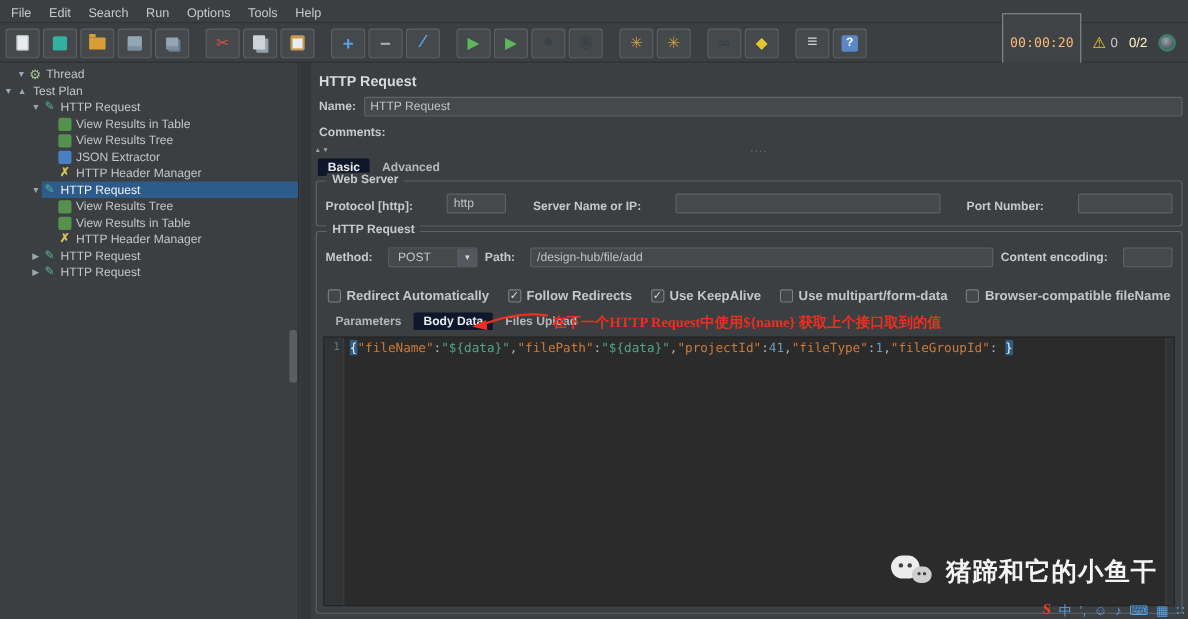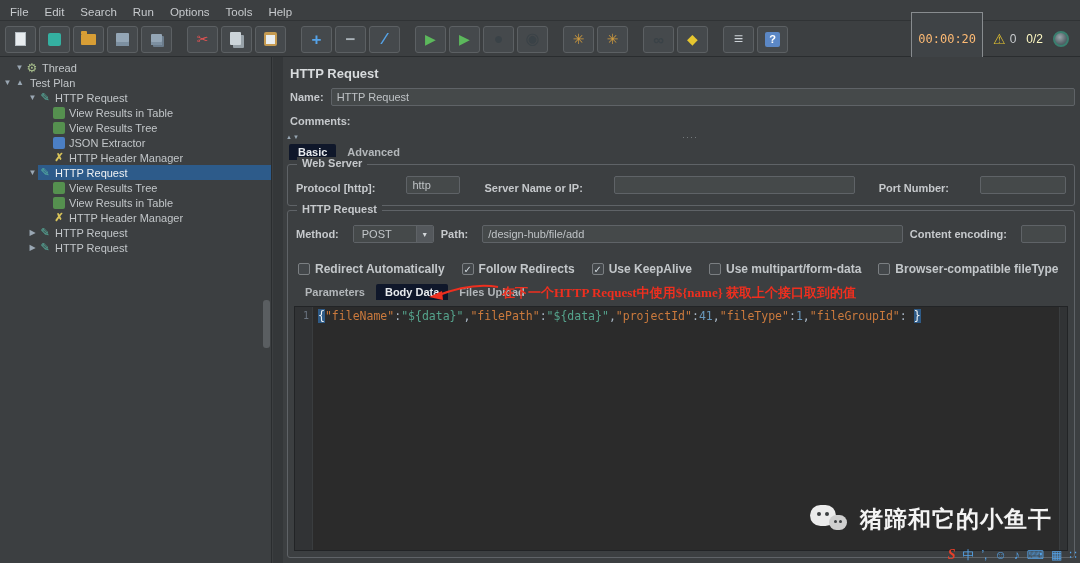--- a/index.html
+++ b/index.html
@@ -403,21 +403,21 @@
         <div class="cb">
           <span class="cb-box checked"></span>
           <span class="cb-label">Use KeepAlive</span>
         </div>
         <div class="cb">
           <span class="cb-box"></span>
           <span class="cb-label">Use multipart/form-data</span>
         </div>
         <div class="cb">
           <span class="cb-box"></span>
-          <span class="cb-label">Browser-compatible fileType</span>
+          <span class="cb-label">Browser-compatible fileName</span>
         </div>
       </div>
 
       <div class="body-tabs">
         <div class="tab">Parameters</div>
         <div class="tab sel">Body Data</div>
         <div class="tab">Files Upload</div>
       </div>
 
       <svg class="annotation-arrow" viewBox="0 0 74 20">

